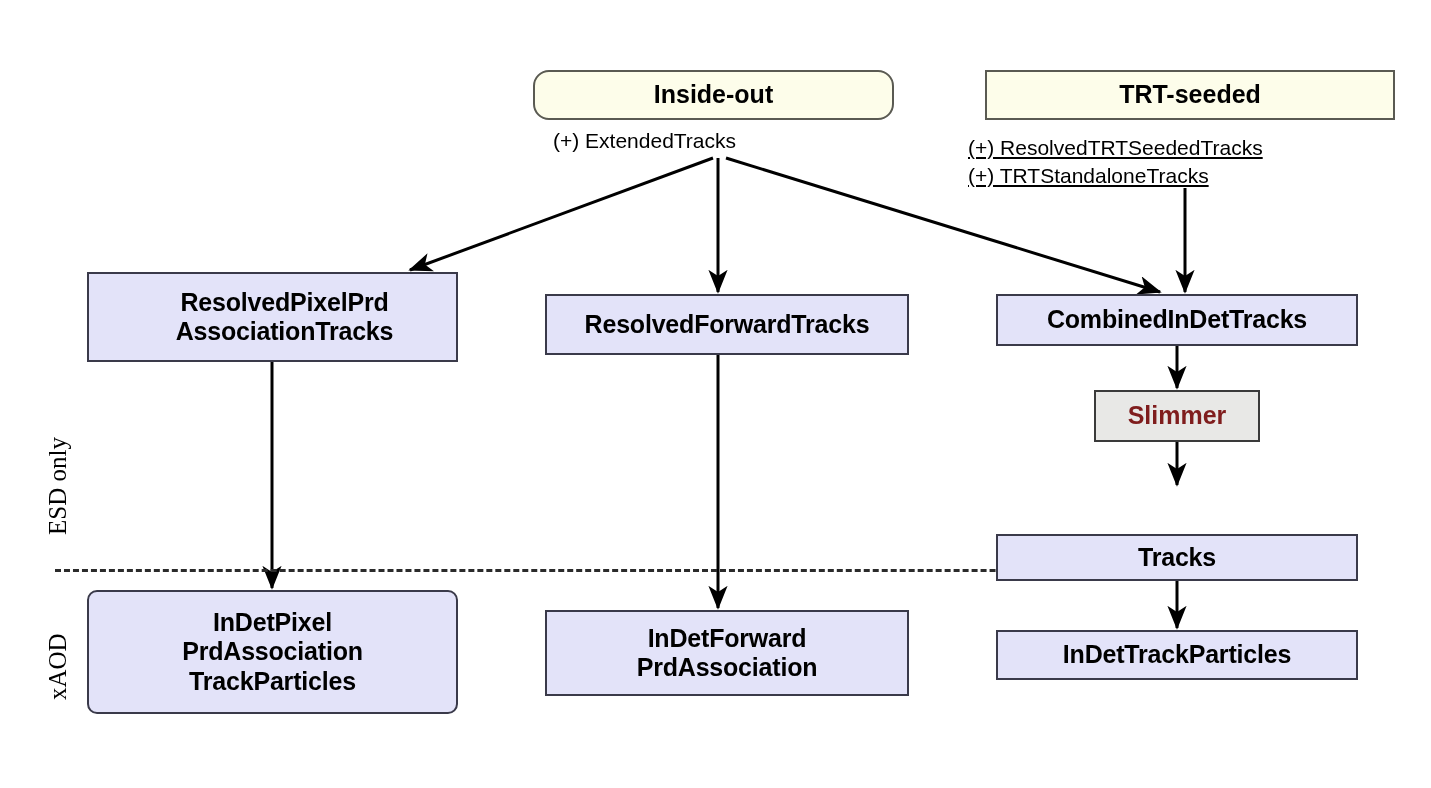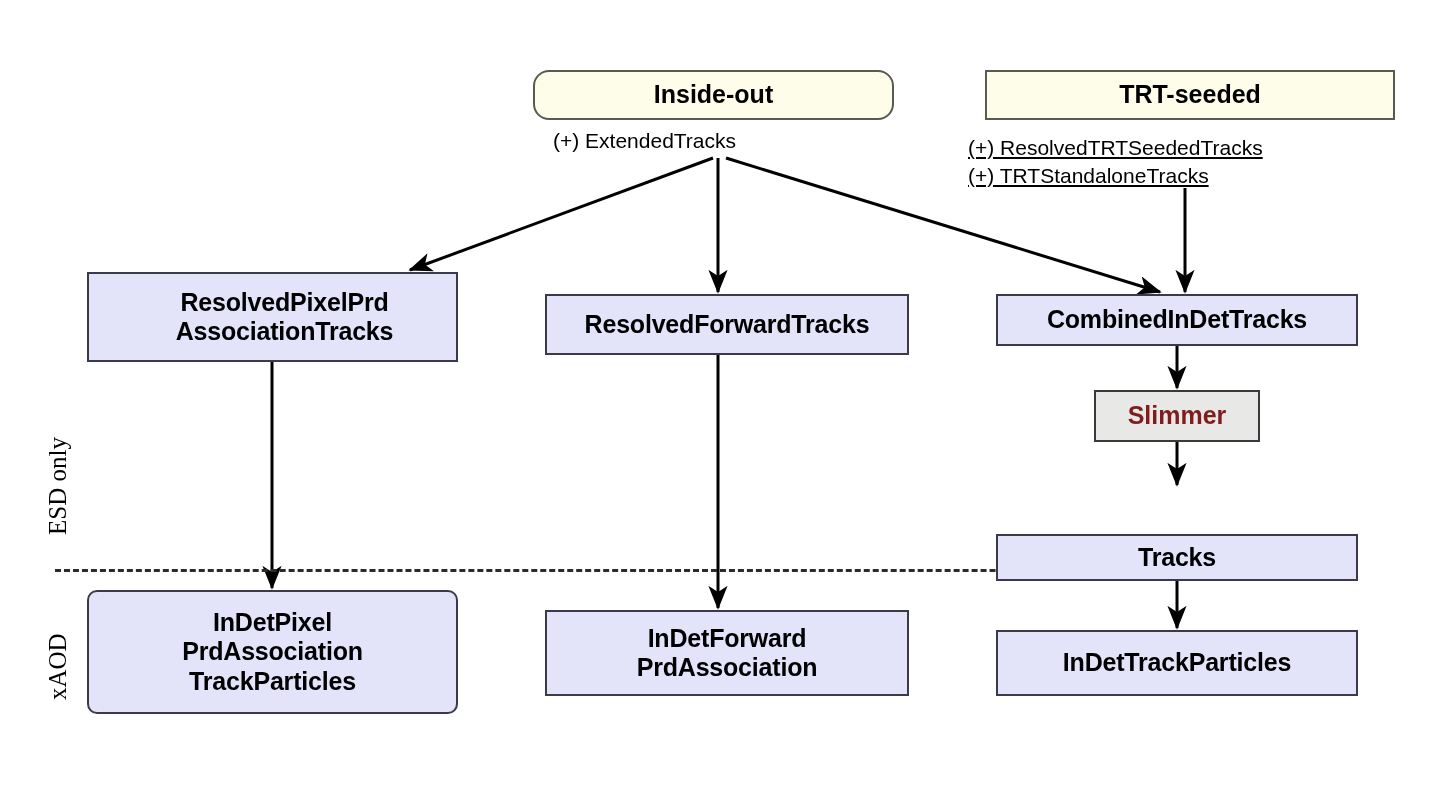--- a/index.html
+++ b/index.html
@@ -167,17 +167,17 @@
     <span class="node-inner">InDetPixel
 PrdAssociation
 TrackParticles</span>
   </div>
 
   <div class="node node-data" style="left:545px; top:610px; width:364px; height:86px;">
     <span class="node-inner">InDetForward
 PrdAssociation</span>
   </div>
 
-  <div class="node node-data" style="left:996px; top:630px; width:362px; height:66px;">
+  <div class="node node-data" style="left:996px; top:630px; width:362px; height:50px;">
     <span class="node-inner">InDetTrackParticles</span>
   </div>
 
 </div>
 
 </body></html>

